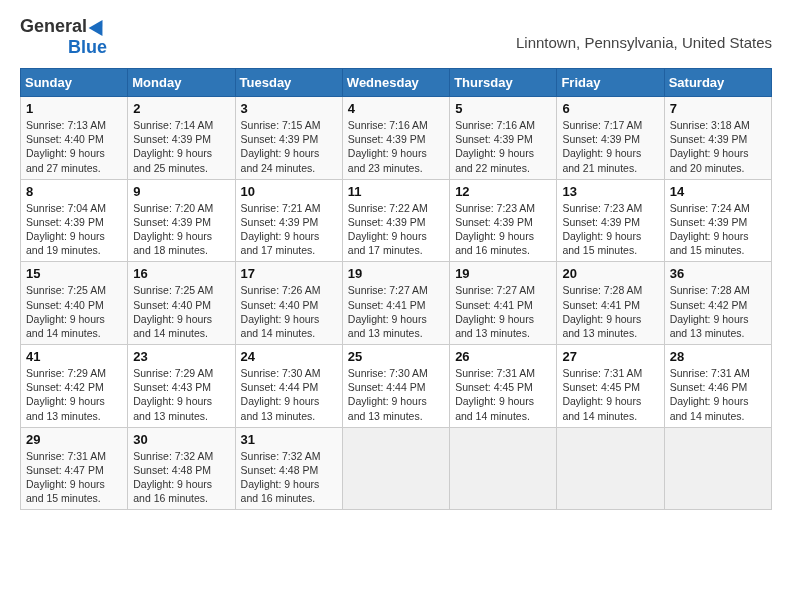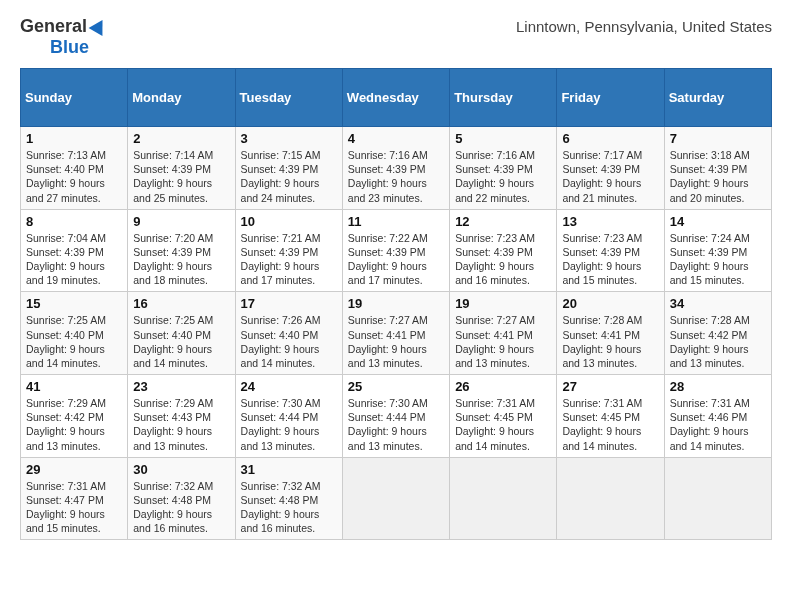--- a/index.html
+++ b/index.html
@@ -12,21 +12,21 @@
     }
     .header {
       display: flex;
       justify-content: space-between;
       align-items: flex-start;
       margin-bottom: 10px;
     }
     .logo {
       display: flex;
       flex-direction: column;
-      align-items: center;
+      align-items: flex-end;
     }
     .logo-text {
       display: flex;
       align-items: center;
     }
     .logo-general {
       font-size: 18px;
       font-weight: bold;
       color: #333;
     }
@@ -50,31 +50,31 @@
       text-align: right;
     }
     .month-title {
       font-size: 36px;
       font-weight: 300;
       color: #222;
     }
     .location-title {
       font-size: 15px;
       color: #444;
-      margin-top: 2px;
+      margin-top: 18px;
     }
     .calendar-table {
       width: 100%;
       border-collapse: collapse;
       font-size: 11px;
     }
     .calendar-table thead th {
       background-color: #2e75b6;
       color: #fff;
-      padding: 21px 4px;
+      padding: 6px 4px;
       text-align: left;
       font-size: 13px;
       font-weight: 600;
       border: 1px solid #2060a0;
     }
     .calendar-table tbody td {
       border: 1px solid #ccc;
       padding: 4px 5px;
       vertical-align: top;
       min-height: 80px;
@@ -290,21 +290,21 @@
       </td>
         <td>
         <span class="day-number">20</span>
         <div class="day-info">
         <span>Sunrise: 7:28 AM</span><br>
         <span>Sunset: 4:41 PM</span><br>
         <span>Daylight: 9 hours<br>and 13 minutes.</span>
       </div>
       </td>
         <td>
-        <span class="day-number">34</span>
+        <span class="day-number">36</span>
         <div class="day-info">
         <span>Sunrise: 7:28 AM</span><br>
         <span>Sunset: 4:42 PM</span><br>
         <span>Daylight: 9 hours<br>and 13 minutes.</span>
       </div>
       </td>
       </tr>
       <tr>
         <td>
         <span class="day-number">41</span>

